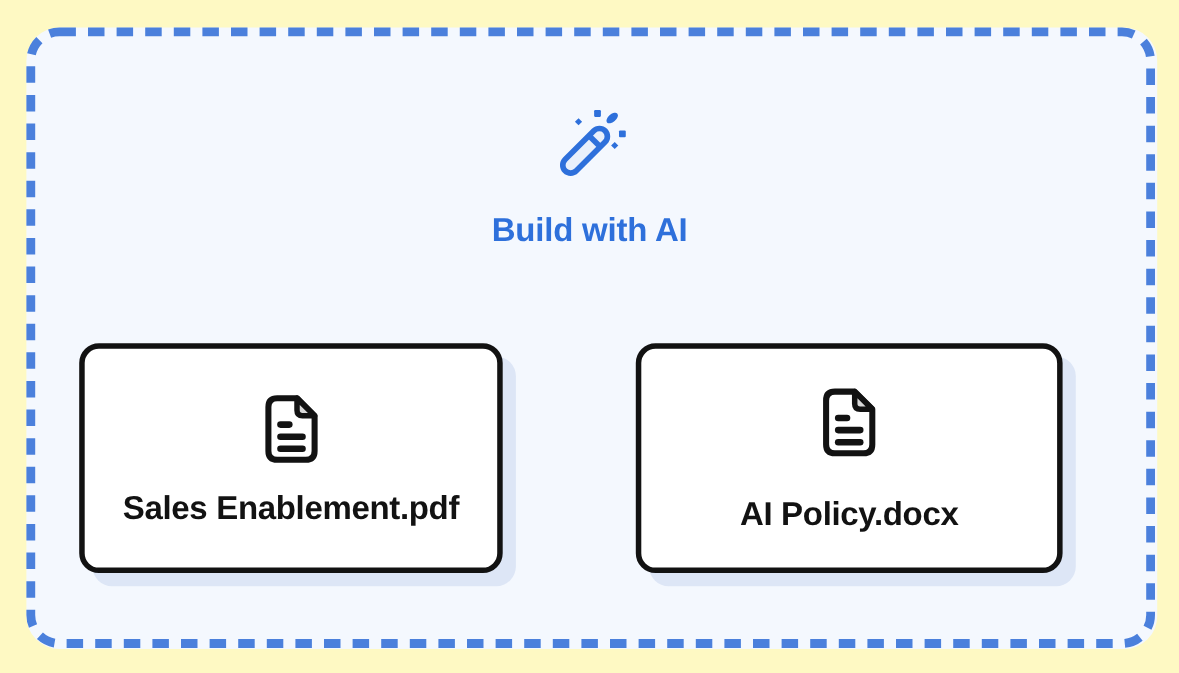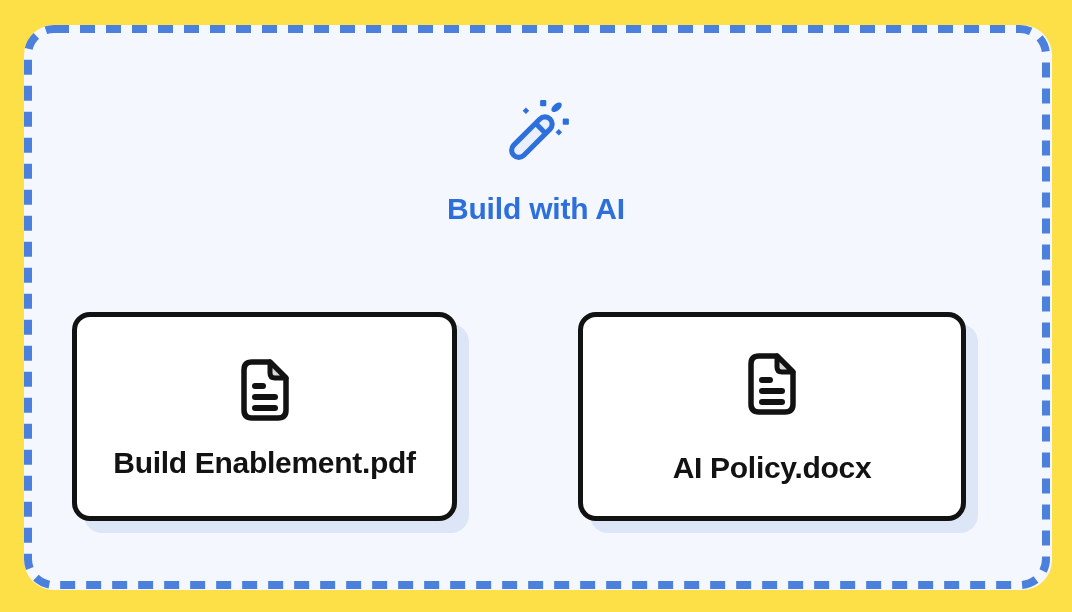--- a/index.html
+++ b/index.html
@@ -3,21 +3,21 @@
 <meta charset="utf-8">
 <style>
   * { margin: 0; padding: 0; box-sizing: border-box; }
   html, body { background: #ffffff; }
   body { font-family: "Liberation Sans", sans-serif; }
 
   .canvas {
     position: relative;
     width: 1072px;
     height: 612px;
-    background: #fde047;
+    background: #fef9c3;
     overflow: hidden;
   }
 
   
   .panel {
     position: absolute;
     left: 24px;
     top: 25px;
     width: 1028px;
     height: 565px;
@@ -112,21 +112,21 @@
   </div>
 
   <div class="card card-left">
     <svg class="doc-icon" viewBox="0 0 56 64" aria-hidden="true">
       <path d="M33 4 H15 Q7 4 7 12 V52 Q7 60 15 60 H41 Q49 60 49 52 V20 L33 4 Z" fill="#ffffff" stroke="#121212" stroke-width="5.5" stroke-linejoin="round"></path>
       <path d="M33 4 L33 15 Q33 20 38 20 L49 20 Z" fill="#d9d9d9" stroke="#121212" stroke-width="5" stroke-linejoin="round"></path>
       <line x1="18" y1="28" x2="26" y2="28" stroke="#121212" stroke-width="6" stroke-linecap="round"></line>
       <line x1="18" y1="39" x2="38" y2="39" stroke="#121212" stroke-width="6" stroke-linecap="round"></line>
       <line x1="18" y1="50" x2="38" y2="50" stroke="#121212" stroke-width="6" stroke-linecap="round"></line>
     </svg>
-    <div class="card-label">Build Enablement.pdf</div>
+    <div class="card-label">Sales Enablement.pdf</div>
   </div>
 
   <div class="card card-right">
     <svg class="doc-icon" viewBox="0 0 56 64" aria-hidden="true">
       <path d="M33 4 H15 Q7 4 7 12 V52 Q7 60 15 60 H41 Q49 60 49 52 V20 L33 4 Z" fill="#ffffff" stroke="#121212" stroke-width="5.5" stroke-linejoin="round"></path>
       <path d="M33 4 L33 15 Q33 20 38 20 L49 20 Z" fill="#d9d9d9" stroke="#121212" stroke-width="5" stroke-linejoin="round"></path>
       <line x1="18" y1="28" x2="26" y2="28" stroke="#121212" stroke-width="6" stroke-linecap="round"></line>
       <line x1="18" y1="39" x2="38" y2="39" stroke="#121212" stroke-width="6" stroke-linecap="round"></line>
       <line x1="18" y1="50" x2="38" y2="50" stroke="#121212" stroke-width="6" stroke-linecap="round"></line>
     </svg>

